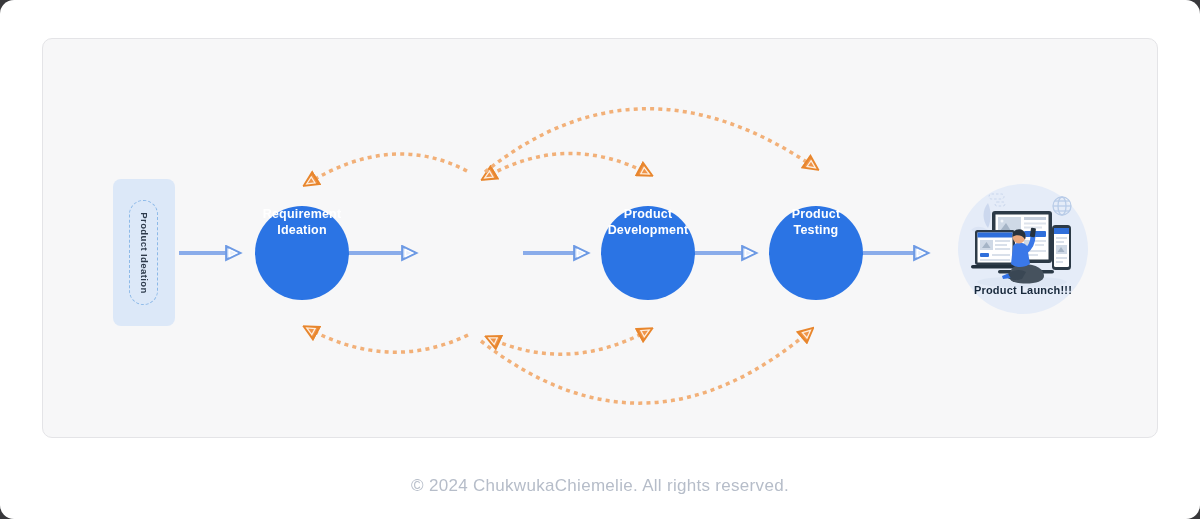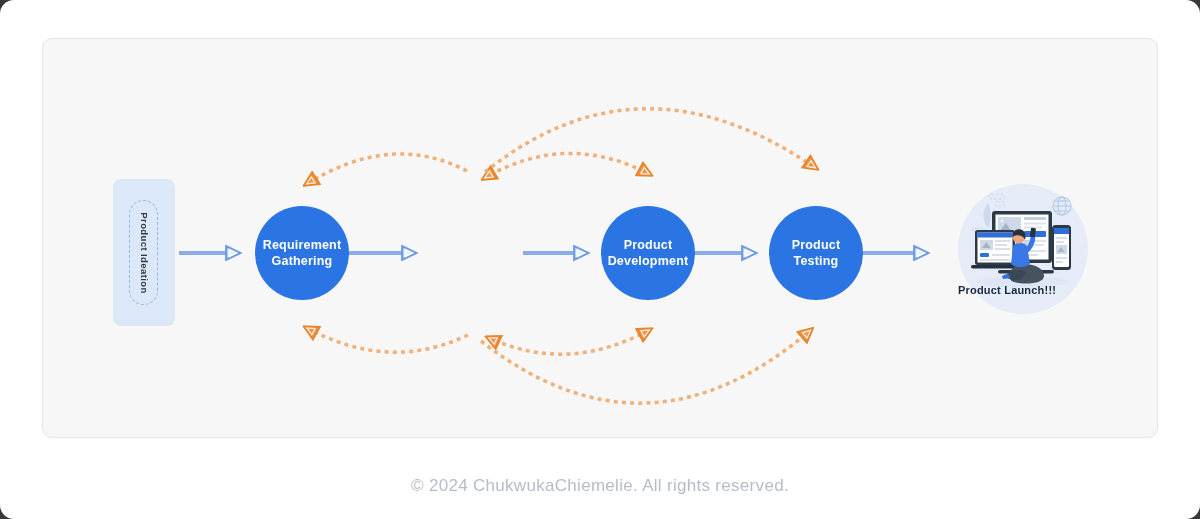--- a/index.html
+++ b/index.html
@@ -28,38 +28,38 @@
   }
   .v-label{
     position:absolute;top:50%;left:50%;
     transform:translate(-50%,-50%) rotate(90deg);
     white-space:nowrap;font-size:9.5px;font-weight:bold;color:#2e3b4c;
     letter-spacing:.4px;
   }
   
   .node{
     position:absolute;width:94px;height:94px;border-radius:50%;
-    display:flex;flex-direction:column;align-items:center;justify-content:center;
+    display:flex;flex-direction:column;align-items:center;justify-content:flex-start;
     color:#ffffff;font-weight:bold;font-size:12.5px;line-height:1.3;
     text-align:center;letter-spacing:.2px;
   }
   .node.blue{background:#2b74e4;}
   .node.orange{background:#ee9445;}
   .node-req{left:212px;top:167px;}
   .node-uiux{left:386px;top:167px;}
   .node-dev{left:558px;top:167px;}
   .node-test{left:726px;top:167px;}
   
   .launch-circle{
     position:absolute;left:915px;top:145px;width:130px;height:130px;
     border-radius:50%;background:#e5ecf8;
   }
   .launch-illustration{position:absolute;left:0;top:0;width:130px;height:130px;}
   .launch-label{
-    position:absolute;left:0;top:100px;width:100%;
+    position:absolute;left:0;top:100px;width:100%;text-align:center;
     font-size:11px;font-weight:bold;color:#18293c;letter-spacing:.2px;
   }
   .footer{
     position:absolute;left:0;top:476px;width:100%;text-align:center;
     font-size:17px;color:#b6bdc9;letter-spacing:.3px;
   }
 </style>
 </head>
 <body>
 
@@ -104,21 +104,21 @@
     </svg>
 
     <div class="ideation-box">
       <div class="ideation-pill">
         <span class="v-label">Product Ideation</span>
       </div>
     </div>
 
     <div class="node blue node-req">
       <span>Requirement</span>
-      <span>Gathering</span>
+      <span>Ideation</span>
     </div>
     <div class="node blue node-dev">
       <span>Product</span>
       <span>Development</span>
     </div>
     <div class="node blue node-test">
       <span>Product</span>
       <span>Testing</span>
     </div>
 

